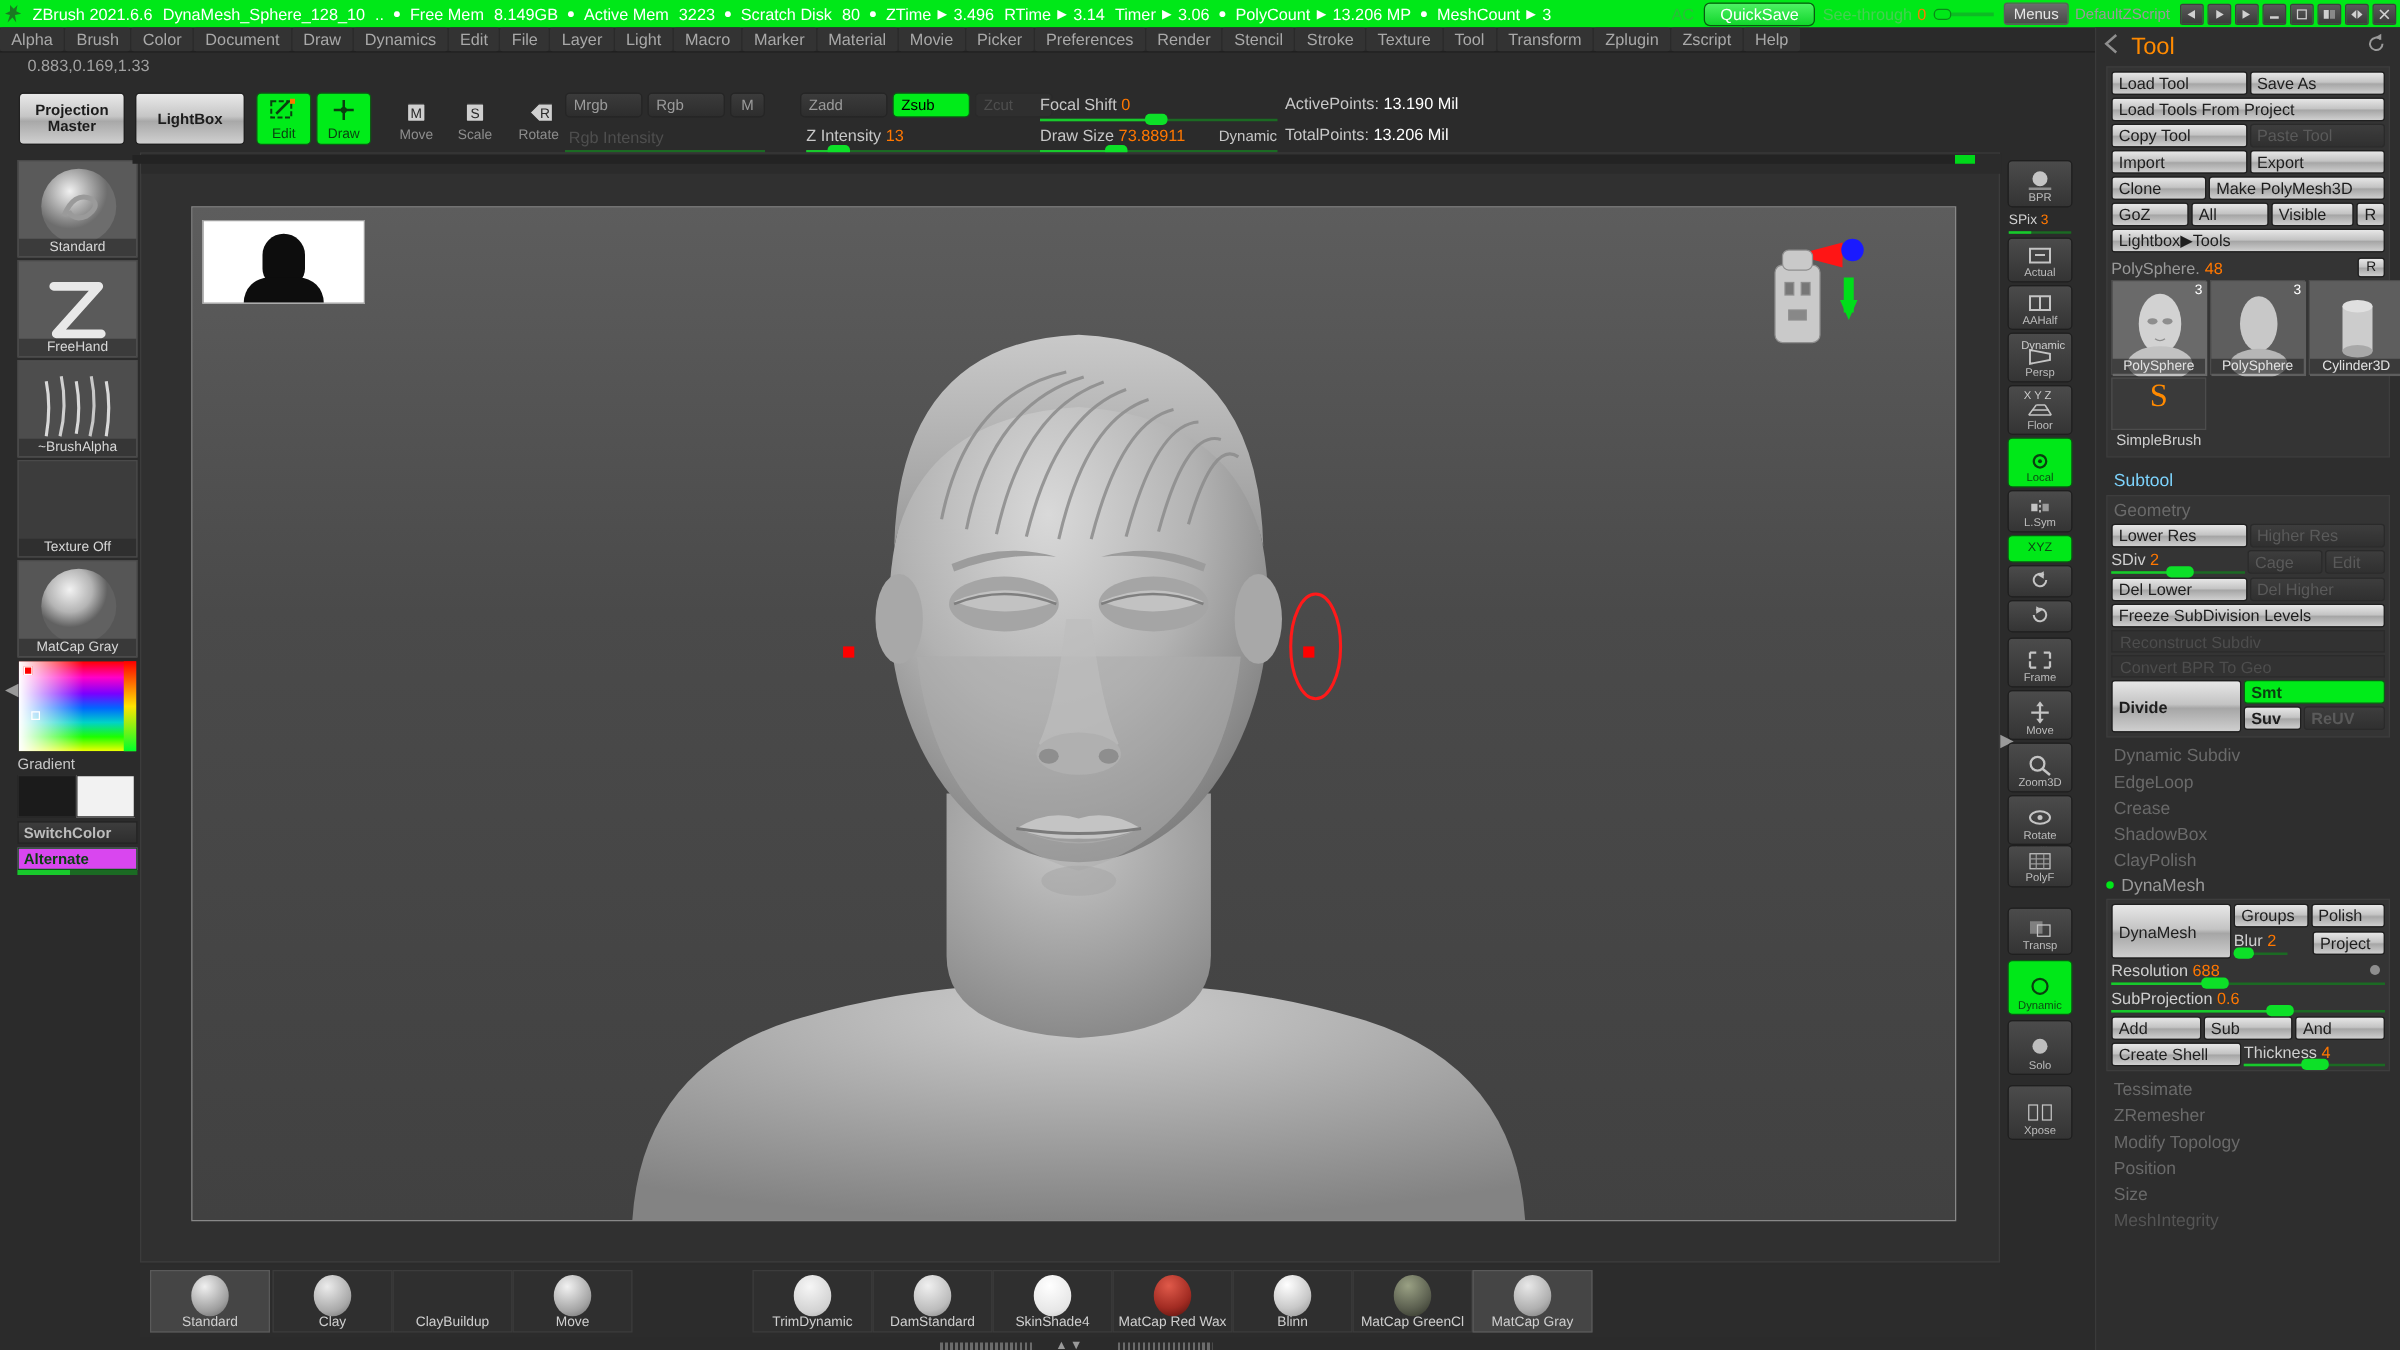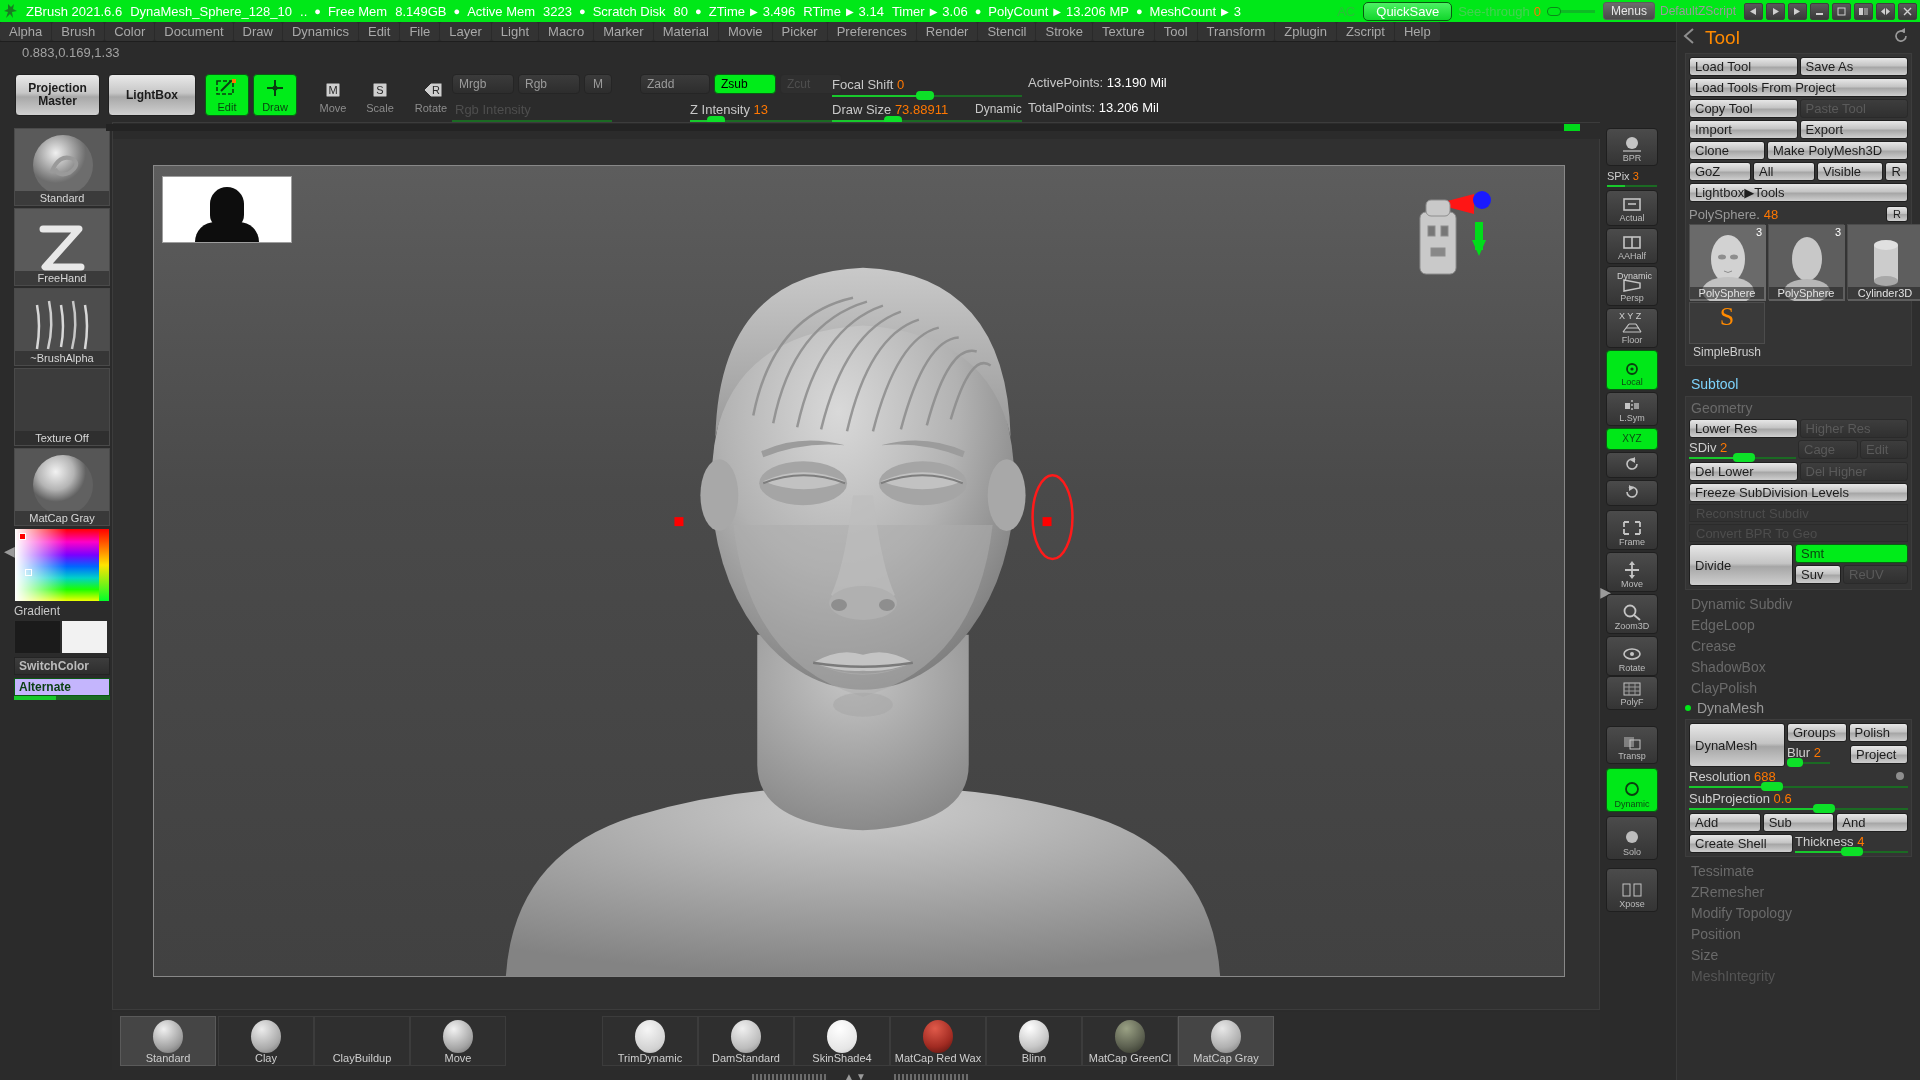--- a/index.html
+++ b/index.html
@@ -179,21 +179,21 @@
   .cp-marker { position: absolute; width: 7px; height: 7px; border: 1px solid #ffffff; background: #ff0000; }
   .cp-marker2 { position: absolute; width: 7px; height: 7px; border: 1px solid #ffffff; background: transparent; }
   .swatch-label { font-size: 12px; color: #c8c8c8; margin-top: 2px; }
   .sw-row { display: flex; margin-top: 2px; }
   .sw { width: 47px; height: 34px; border: 1px solid #2c2c2c; }
   .lbtn {
     width: 96px; height: 18px; margin-top: 3px;
     background: linear-gradient(#3d3d3d,#2e2e2e); border: 1px solid #242424;
     color: #bcbcbc; font-size: 12px; display: flex; align-items: center; padding-left: 4px; font-weight: bold;
   }
-  .lbtn.green { background: #c4b5fd; color: #0a3f10; border-color: #0a5a12; }
+  .lbtn.green { background: #d946ef; color: #0a3f10; border-color: #0a5a12; }
   .lbtn-bar { width: 96px; height: 4px; background: #1b6a23; }
   .lbtn-bar i { display: block; height: 4px; background: #18c92c; }
 
   
   .rightpanel {
     position: absolute; left: 1676px; top: 22px; width: 244px; height: 1058px;
     background: #2e2e2e; border-left: 1px solid #3a3a3a;
   }
   .rp-title { font-size: 19px; color: #ff8a00; padding: 5px 0 4px 22px; }
   .rp-box { margin: 0 8px; border: 1px solid #3d3d3d; background: #343434; padding: 3px; }
@@ -446,21 +446,21 @@
     <div class="tbtn dark" style="left:452px; top:12px; width:62px; height:20px; justify-content:flex-start; padding-left:6px;">Mrgb</div>
     <div class="tbtn dark" style="left:518px; top:12px; width:62px; height:20px; justify-content:flex-start; padding-left:6px;">Rgb</div>
     <div class="tbtn dark" style="left:584px; top:12px; width:28px; height:20px;">M</div>
     <div class="plain-label" style="left:455px; top:40px; color:#4e4e4e;">Rgb Intensity</div>
     <div style="position:absolute; left:452px; top:58px; width:160px; height:2px; background:#1b6a23;"></div>
 
     <div class="tbtn dark" style="left:640px; top:12px; width:70px; height:20px; justify-content:flex-start; padding-left:6px;">Zadd</div>
     <div class="tbtn green" style="left:714px; top:12px; width:62px; height:20px; justify-content:flex-start; padding-left:6px; color:#000;">Zsub</div>
     <div class="tbtn dark dim" style="left:780px; top:12px; width:62px; height:20px; justify-content:flex-start; padding-left:6px; background:#2f2f2f; border-color:#2a2a2a;">Zcut</div>
 
-    <div class="slider-group" style="left:645px; top:38px; width:200px;margin-left:45px;">
+    <div class="slider-group" style="left:645px; top:38px; width:200px;">
       <span class="slider-label"><span>Z Intensity</span> <span class="v">13</span></span>
       <div class="slider-track" style="width:195px;">
         <i class="slider-fill" style="width:26px;"></i>
         <i class="slider-knob" style="left:17px;"></i>
       </div>
     </div>
 
     <div class="slider-group" style="left:832px; top:13px; width:200px;">
       <span class="slider-label"><span>Focal Shift</span> <span class="v">0</span></span>
       <div class="slider-track" style="width:190px;">
@@ -930,21 +930,21 @@
       </div>
       <div class="rp-row" style="margin-top:3px;">
         <div class="rbtn">Del Lower</div>
         <div class="rbtn off">Del Higher</div>
       </div>
       <div class="rp-row">
         <div class="rbtn">Freeze SubDivision Levels</div>
       </div>
       <div class="rp-disabled-row">Reconstruct Subdiv</div>
       <div class="rp-disabled-row">Convert BPR To Geo</div>
-      <div style="display:flex; gap:2px;">
+      <div style="display:flex; gap:2px;font-weight:bold;">
         <div class="rbtn" style="flex:0 0 104px; height:42px; align-items:center;">Divide</div>
         <div style="flex:1;">
           <div class="rbtn green" style="height:19px;">Smt</div>
           <div style="display:flex; gap:2px; margin-top:2px;">
             <div class="rbtn" style="flex:0 0 46px; height:19px;">Suv</div>
             <div class="rbtn off" style="height:19px;">ReUV</div>
           </div>
         </div>
       </div>
     </div>

